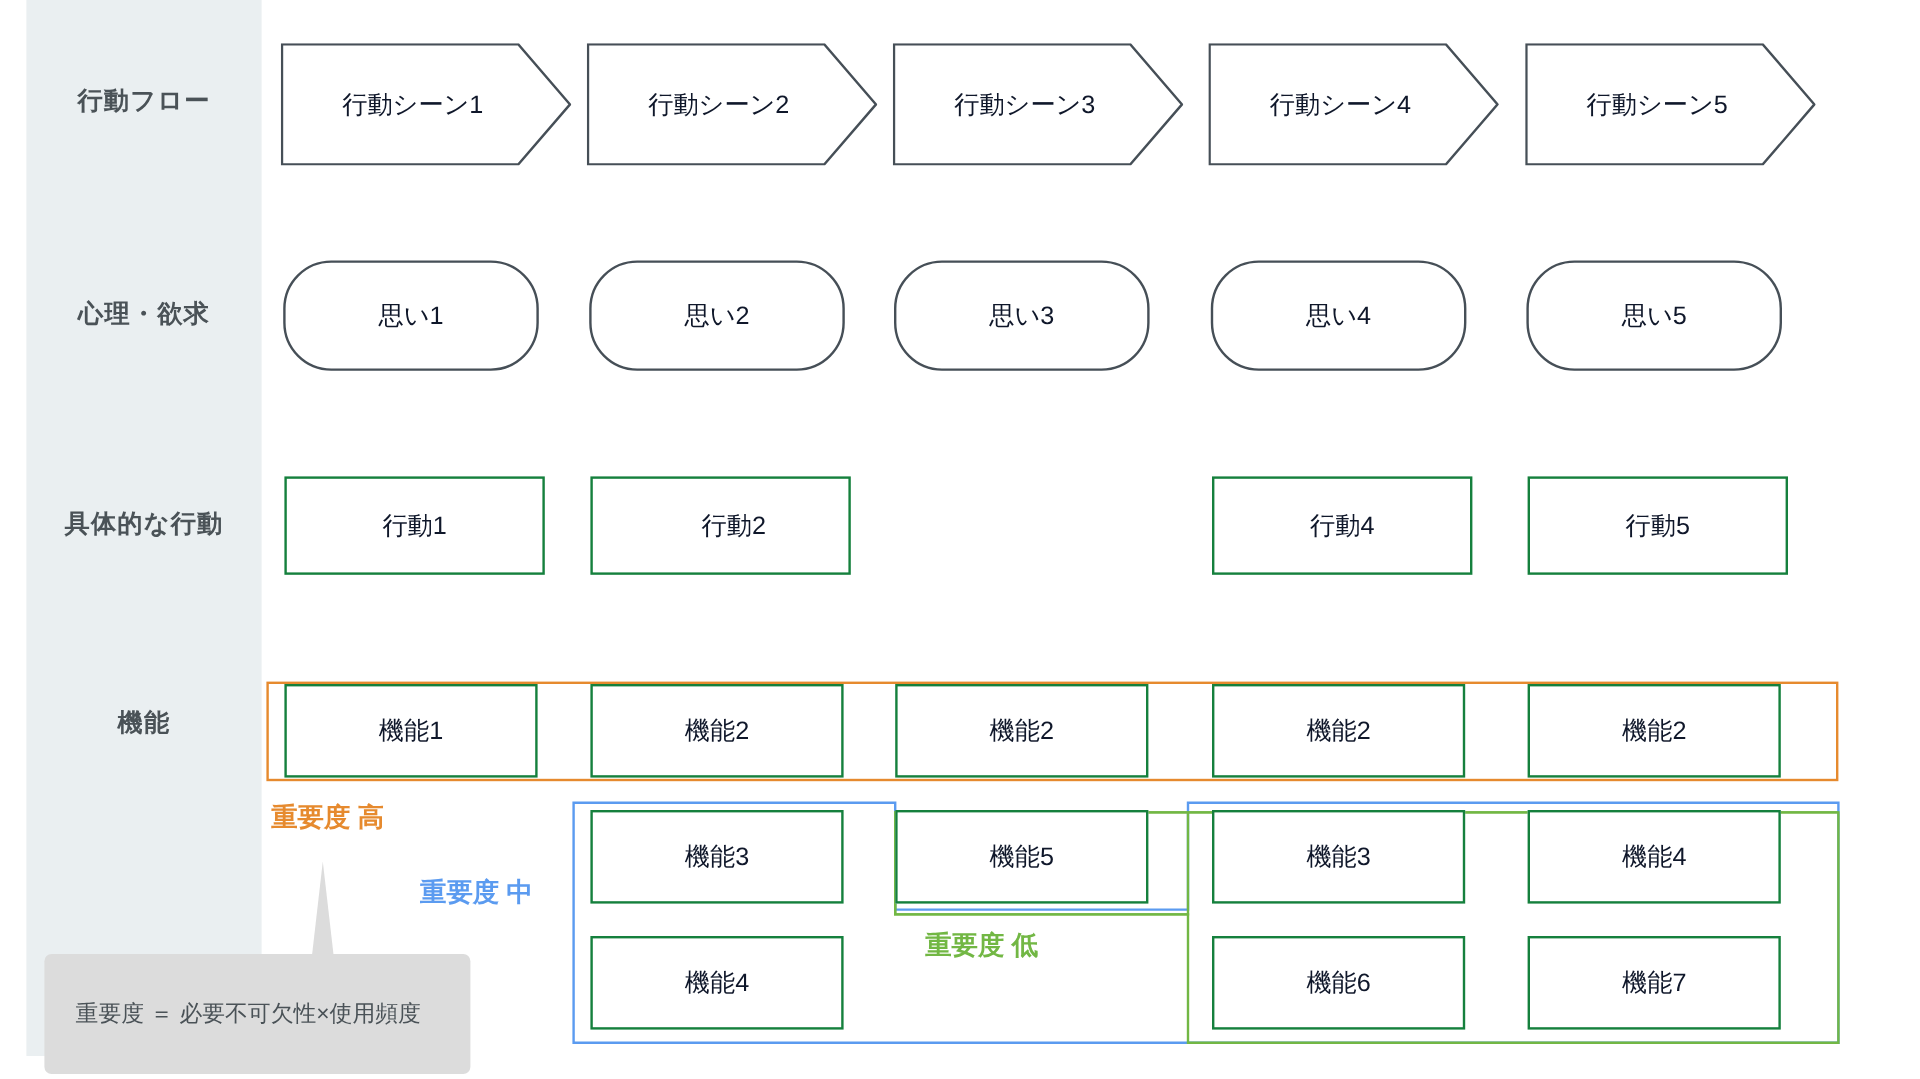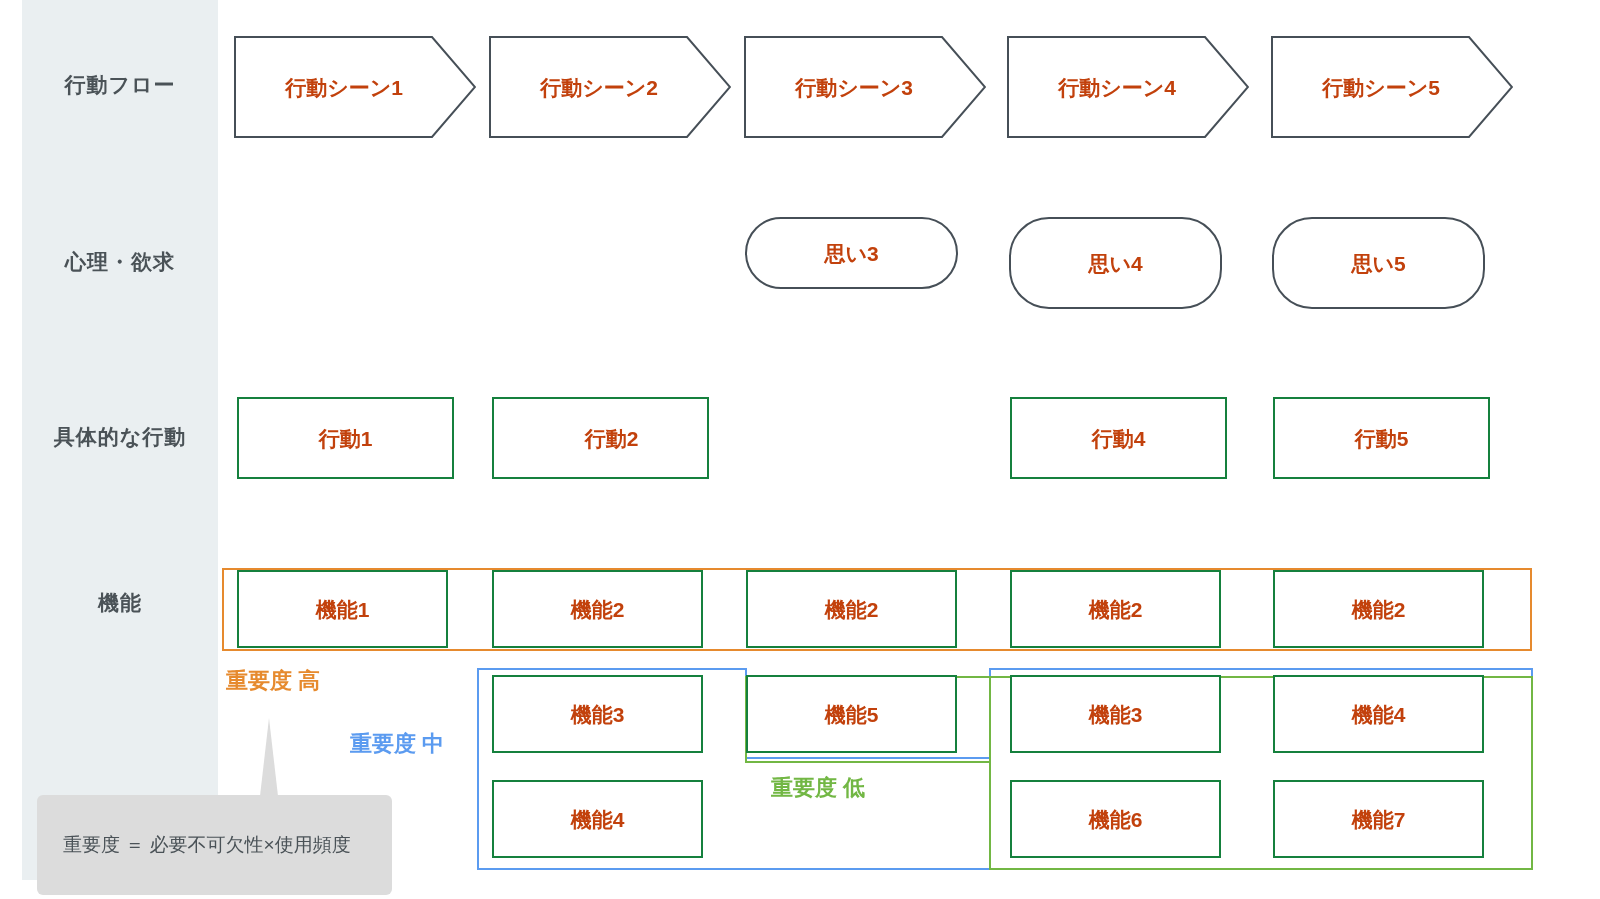--- a/index.html
+++ b/index.html
@@ -24,22 +24,22 @@
     font-weight:bold;
     font-size:21px;
     letter-spacing:1px;
     color:#4a5257;
     line-height:1;
   }
 
   
   .node-text{
     font-size:21px;
-    color:#c2410c;
-    font-weight:700;
+    color:#0f172a;
+    font-weight:400;
     line-height:1;
     white-space:nowrap;
   }
 
   
   .chev{
     position:absolute;
     display:flex;align-items:center;justify-content:center;
   }
   .chev svg{position:absolute;left:0;top:0;}
@@ -129,21 +129,27 @@
     </svg>
     <span class="node-text">行動シーン4</span>
   </div>
   <div class="chev" style="left:1271px;top:36px;width:242px;height:102px;">
     <svg width="242" height="102" viewBox="0 0 242 102">
       <polygon points="1,1 198,1 241,51 198,101 1,101" fill="#ffffff" stroke="#464f57" stroke-width="2"></polygon>
     </svg>
     <span class="node-text">行動シーン5</span>
   </div>
 
-  <div class="pill" style="left:745px;top:217px;width:213px;height:72px;">
+  <div class="pill" style="left:236px;top:217px;width:213px;height:92px;">
+    <span class="node-text">思い1</span>
+  </div>
+  <div class="pill" style="left:491px;top:217px;width:213px;height:92px;">
+    <span class="node-text">思い2</span>
+  </div>
+  <div class="pill" style="left:745px;top:217px;width:213px;height:92px;">
     <span class="node-text">思い3</span>
   </div>
   <div class="pill" style="left:1009px;top:217px;width:213px;height:92px;">
     <span class="node-text">思い4</span>
   </div>
   <div class="pill" style="left:1272px;top:217px;width:213px;height:92px;">
     <span class="node-text">思い5</span>
   </div>
 
   <div class="rect" style="left:237px;top:397px;width:217px;height:82px;">

